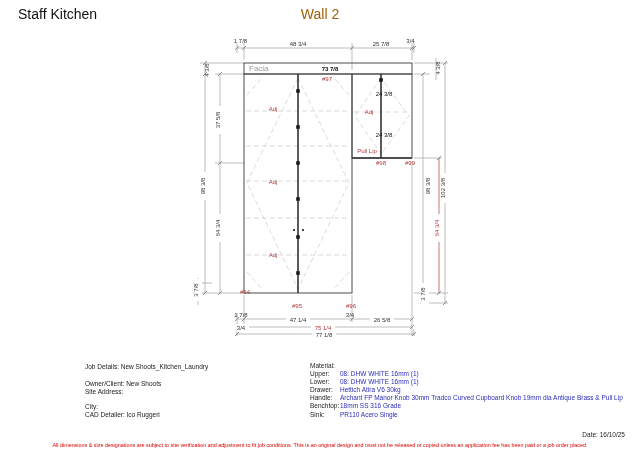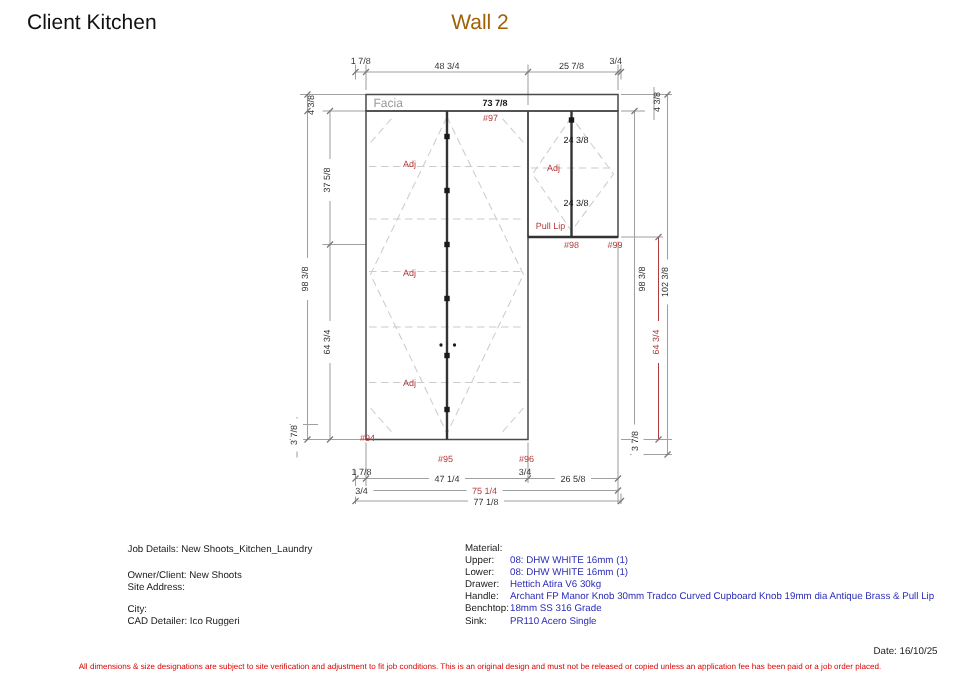--- a/index.html
+++ b/index.html
@@ -20,21 +20,21 @@
   .mat-block{position:absolute;left:310px;top:362px;width:322px;font-size:6.5px;color:#1a1a1a;}
   .mat-row{display:flex;align-items:flex-start;margin-bottom:1.1px;}
   .mat-label{width:30px;flex:0 0 30px;color:#1a1a1a;}
   .mat-value{color:#2c2cb8;width:288px;}
   .footer-date{position:absolute;right:15px;top:431px;font-size:6.5px;color:#1a1a1a;}
   .disclaimer{position:absolute;left:0;right:0;top:442px;text-align:center;font-size:5.4px;color:#dd0000;white-space:nowrap;}
 </style>
 </head>
 <body>
 
-<div class="hdr-title">Client Kitchen</div>
+<div class="hdr-title">Staff Kitchen</div>
 <div class="hdr-wall">Wall 2</div>
 
 <svg width="640" height="360" viewBox="0 0 640 360">
 
   <g stroke="#a0a0a0" stroke-width="0.7" fill="none">
 
     <line x1="237" y1="48" x2="414" y2="48"></line>
     <line x1="237" y1="43" x2="237" y2="53"></line>
     <line x1="244" y1="43" x2="244" y2="60"></line>
     <line x1="352" y1="43" x2="352" y2="70"></line>

